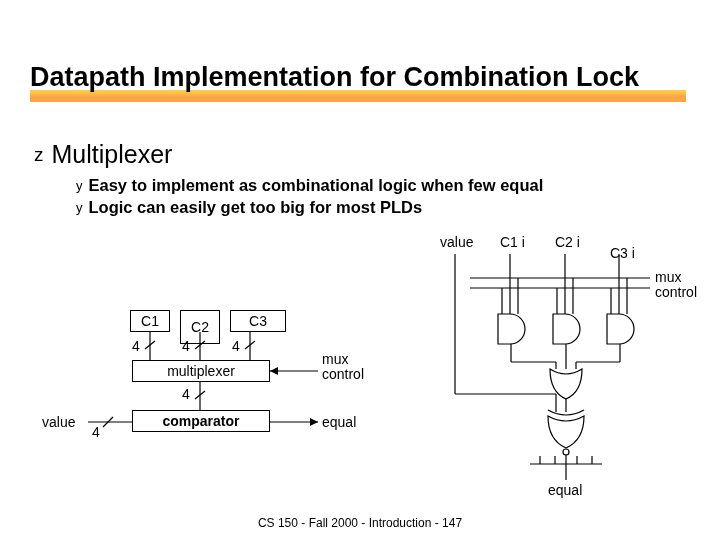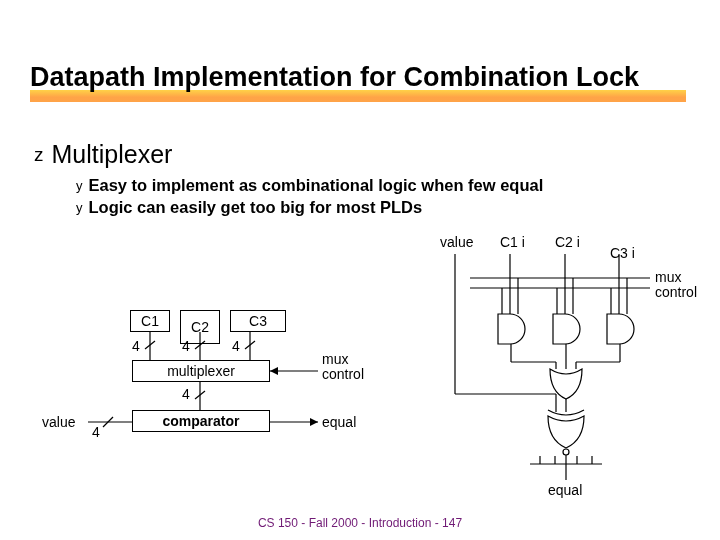--- a/index.html
+++ b/index.html
@@ -92,21 +92,21 @@
   .gate { stroke: #000; stroke-width: 1.2; fill: #fff; }
 
   .footer {
     position: absolute;
     left: 0;
     right: 0;
     top: 516px;
     text-align: center;
     font-size: 12px;
     font-family: "Trebuchet MS","Arial",sans-serif;
-    color: #701a75;
+    color: #000000;
   }
 </style>
 </head>
 <body>
 
 <div class="title-wrap">
   <div class="title-underline"></div>
   <div class="title">Datapath Implementation for Combination Lock</div>
 </div>
 

